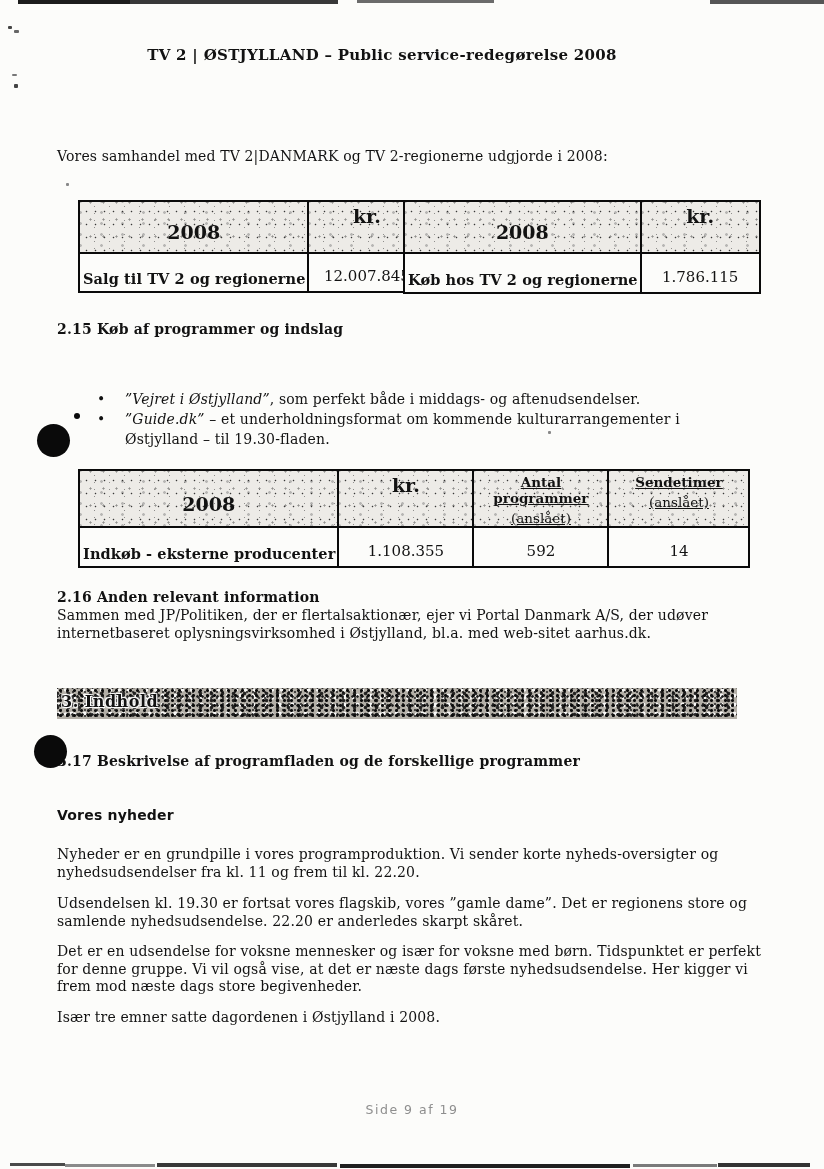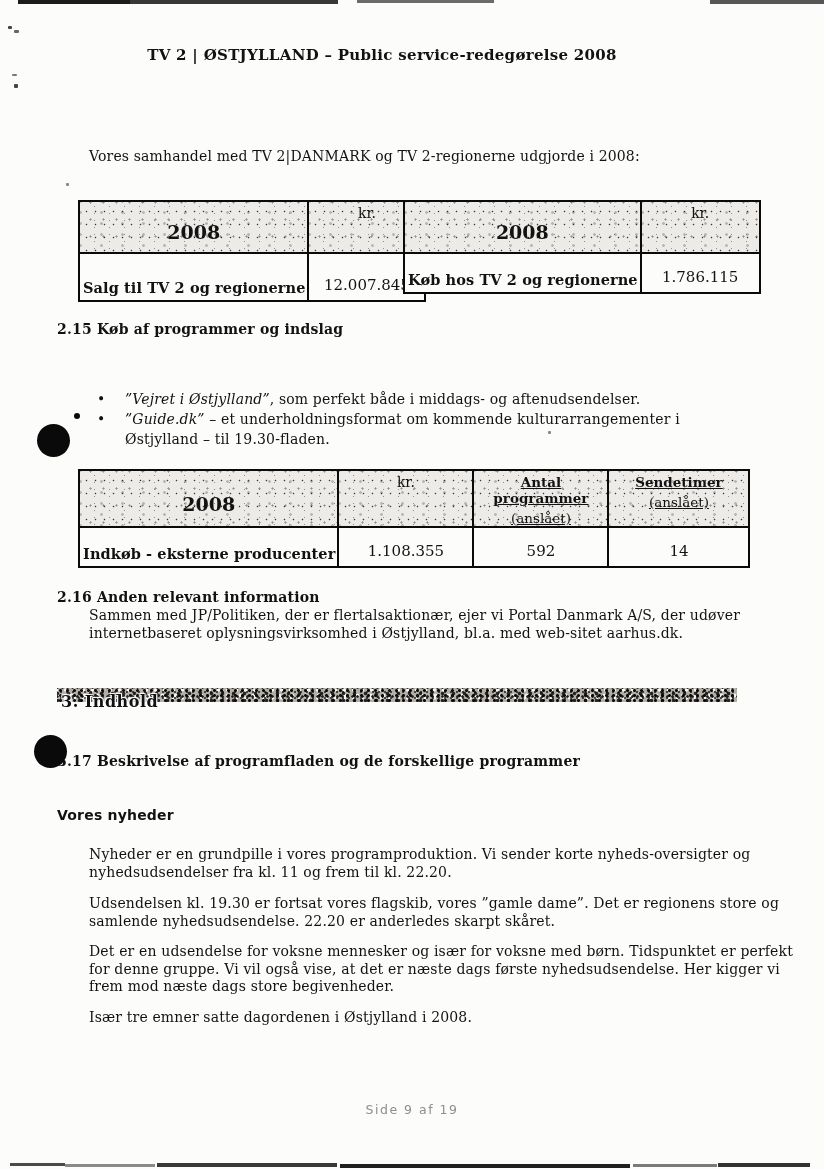--- a/index.html
+++ b/index.html
@@ -11,47 +11,47 @@
   }
   .abs { position:absolute; }
   .seg { position:absolute; height:4px; }
   .speck { position:absolute; background:#444; border-radius:1px; }
   .punch { position:absolute; background:#0a0a0a; border-radius:50%; z-index:5; }
 
   .doc-title {
     left:0; right:60px; top:46px; text-align:center;
     font-size:15px; font-weight:bold; letter-spacing:.3px;
   }
-  .body-text { font-size:14px; line-height:17.5px; letter-spacing:.15px;margin-left:32px; }
+  .body-text { font-size:14px; line-height:17.5px; letter-spacing:.15px; }
   .sec-heading { font-size:14px; font-weight:bold; letter-spacing:.2px; }
 
   table.tbl { position:absolute; border-collapse:collapse; table-layout:fixed; background:#fcfcfa; }
   table.tbl td { border:2px solid #0a0a0a; padding:0; overflow:hidden; }
   .noise-light {
     background-color:#edebe7;
     background-image:
       radial-gradient(circle, rgba(25,25,25,.85) .6px, rgba(0,0,0,0) 1.1px),
       radial-gradient(circle, rgba(80,80,80,.6) .5px, rgba(0,0,0,0) 1px),
       radial-gradient(circle, rgba(55,55,55,.5) .8px, rgba(0,0,0,0) 1.4px),
       radial-gradient(circle, rgba(130,130,130,.5) 1px, rgba(0,0,0,0) 1.7px);
     background-size:9px 13px, 15px 7px, 13px 17px, 21px 11px;
     background-position:2px 3px, 7px 1px, 4px 9px, 11px 5px;
   }
   .hdr-year { text-align:center; font-weight:bold; font-size:19px; vertical-align:middle; padding-top:10px !important; }
-  .hdr-kr   { text-align:center; font-weight:normal; font-size:14px; vertical-align:top; padding-top:3px !important; }
+  .hdr-kr   { text-align:center; font-weight:bold; font-size:19px; vertical-align:top; padding-top:3px !important; }
   .hdr-two  { text-align:center; vertical-align:top; padding-top:3px !important; font-size:13.5px;text-decoration:underline; }
   .hdr-two .l1 { font-weight:bold; display:block; }
   .hdr-two .l2 { font-weight:normal; display:block; margin-top:4px; }
   .row-lbl { font-weight:bold; font-size:14.5px; vertical-align:bottom; padding:0 2px 4px 3px !important; letter-spacing:.1px; white-space:nowrap; }
   .row-val { text-align:center; font-size:15px; vertical-align:bottom; padding-bottom:6px !important; }
 
   .bullet-row { display:flex; font-size:14px; line-height:20px; letter-spacing:.15px; }
   .bullet-dot { width:28px; flex:0 0 28px; }
   .banner {
-    position:absolute; left:57px; top:688px; width:680px; height:14px;
+    position:absolute; left:57px; top:688px; width:680px; height:31px;
     background-color:#b3afa7; box-sizing:border-box;
     background-image:
       radial-gradient(circle, #0c0c0c 1.1px, rgba(0,0,0,0) 1.9px),
       radial-gradient(circle, #1d1d1d .9px, rgba(0,0,0,0) 1.6px),
       radial-gradient(circle, rgba(10,10,10,.85) 1.3px, rgba(0,0,0,0) 2.2px),
       radial-gradient(circle, rgba(40,40,40,.8) .8px, rgba(0,0,0,0) 1.5px),
       radial-gradient(circle, rgba(250,250,248,.95) 1.1px, rgba(0,0,0,0) 2px),
       radial-gradient(circle, rgba(255,255,255,.9) 1.4px, rgba(0,0,0,0) 2.3px);
     background-size:7px 5px, 5px 9px, 11px 7px, 6px 6px, 9px 8px, 13px 9px;
     background-position:0 0, 3px 4px, 6px 2px, 1px 1px, 4px 6px, 8px 3px;
@@ -91,21 +91,21 @@
   <table class="tbl" style="left:78px;top:200px;">
     <colgroup>
         <col style="width:196px">
         <col style="width:117px">
       </colgroup>
     <tbody>
         <tr style="height:52px;">
       <td class="noise-light hdr-year">2008</td>
       <td class="noise-light hdr-kr">kr.</td>
     </tr>
-    <tr style="height:48px;">
+    <tr style="height:39px;">
       <td class="row-lbl">Salg til TV 2 og regionerne</td>
       <td class="row-val">12.007.845</td>
     </tr>
   </tbody>
     </table>
 
   <table class="tbl" style="left:403px;top:200px;">
     <colgroup>
         <col style="width:200px">
         <col style="width:119px">

